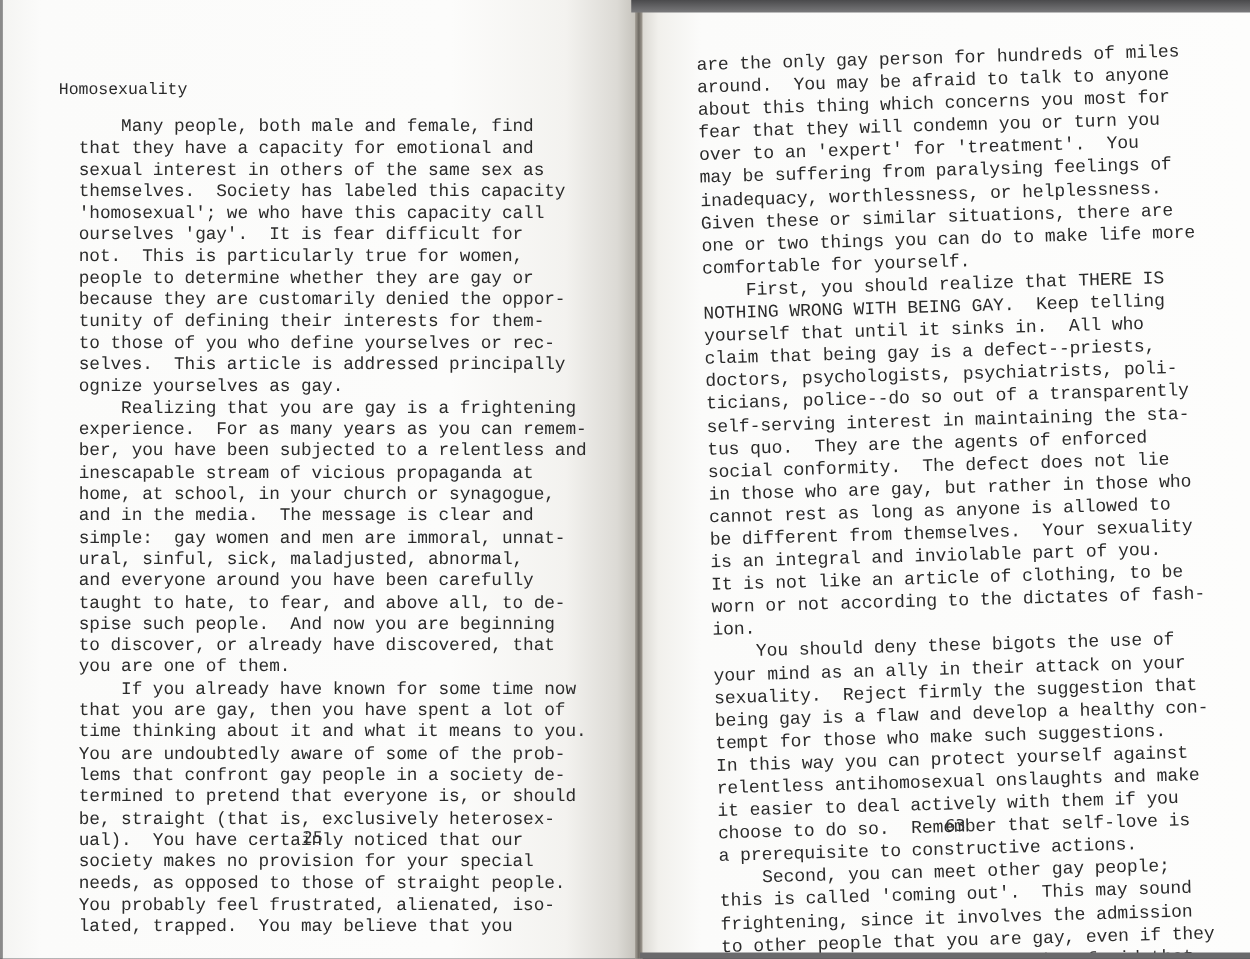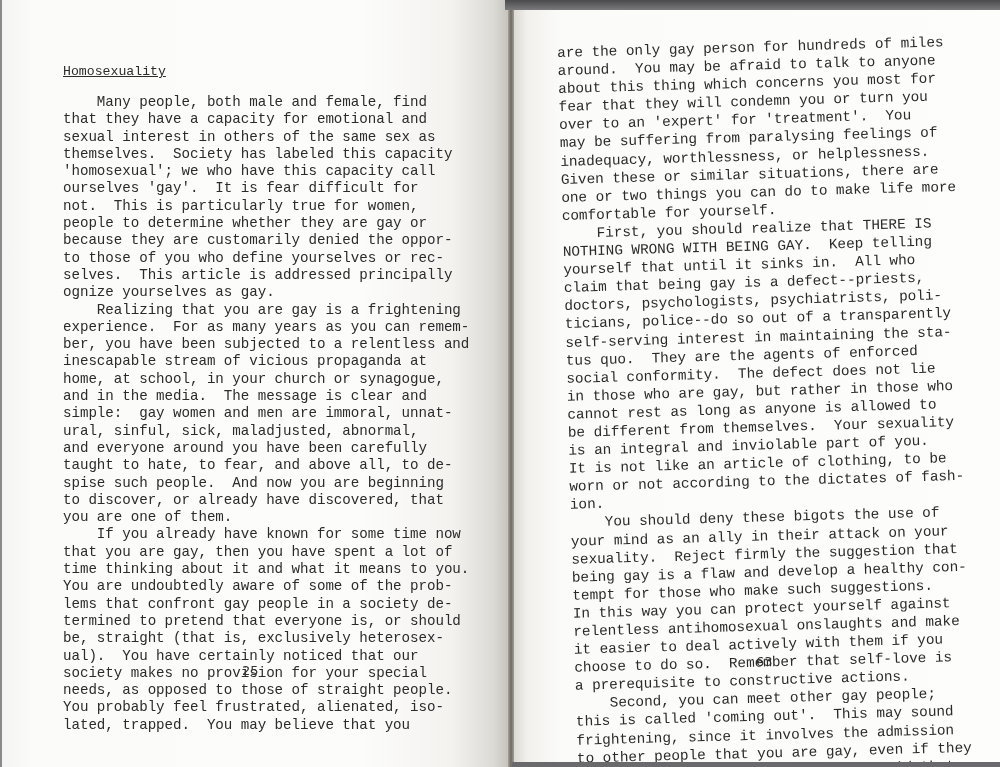--- a/index.html
+++ b/index.html
@@ -30,22 +30,22 @@
   }
   .top-shadow {
     position:absolute; left:505px; top:0; width:495px; height:10px;
     background: linear-gradient(to bottom, #4a4a4c, #7a7a7c);
   }
   .bottom-shadow {
     position:absolute; left:512px; top:762px; width:488px; height:5px;
     background:#6a6a6c;
   }
   .heading {
-    position:absolute; left:61px; top:64px;
-    font-size:13.2px; text-decoration:underline; letter-spacing:0;
+    position:absolute; left:45px; top:64px;
+    font-size:13.2px; letter-spacing:0;
     white-space:pre;
   }
   .lines { position:absolute; }
   .line {
     display:block; white-space:pre;
     font-size:14.2px; line-height:17.3px; height:17.3px;
     letter-spacing:-0.05px;
   }
   .left-lines { left:61px; top:94px; }
   .right-lines { left:45px; top:36px; transform: rotate(-1.6deg); transform-origin: 0 0; }
@@ -65,20 +65,21 @@
     <div class="lines left-lines" id="left-lines">
         <span class="line">    Many people, both male and female, find</span>
         <span class="line">that they have a capacity for emotional and</span>
         <span class="line">sexual interest in others of the same sex as</span>
         <span class="line">themselves.  Society has labeled this capacity</span>
         <span class="line">'homosexual'; we who have this capacity call</span>
         <span class="line">ourselves 'gay'.  It is fear difficult for</span>
         <span class="line">not.  This is particularly true for women,</span>
         <span class="line">people to determine whether they are gay or</span>
         <span class="line">because they are customarily denied the oppor-</span>
+        <span class="line">tunity of defining their interests for them-</span>
         <span class="line">to those of you who define yourselves or rec-</span>
         <span class="line">selves.  This article is addressed principally</span>
         <span class="line">ognize yourselves as gay.</span>
         <span class="line">    Realizing that you are gay is a frightening</span>
         <span class="line">experience.  For as many years as you can remem-</span>
         <span class="line">ber, you have been subjected to a relentless and</span>
         <span class="line">inescapable stream of vicious propaganda at</span>
         <span class="line">home, at school, in your church or synagogue,</span>
         <span class="line">and in the media.  The message is clear and</span>
         <span class="line">simple:  gay women and men are immoral, unnat-</span>

